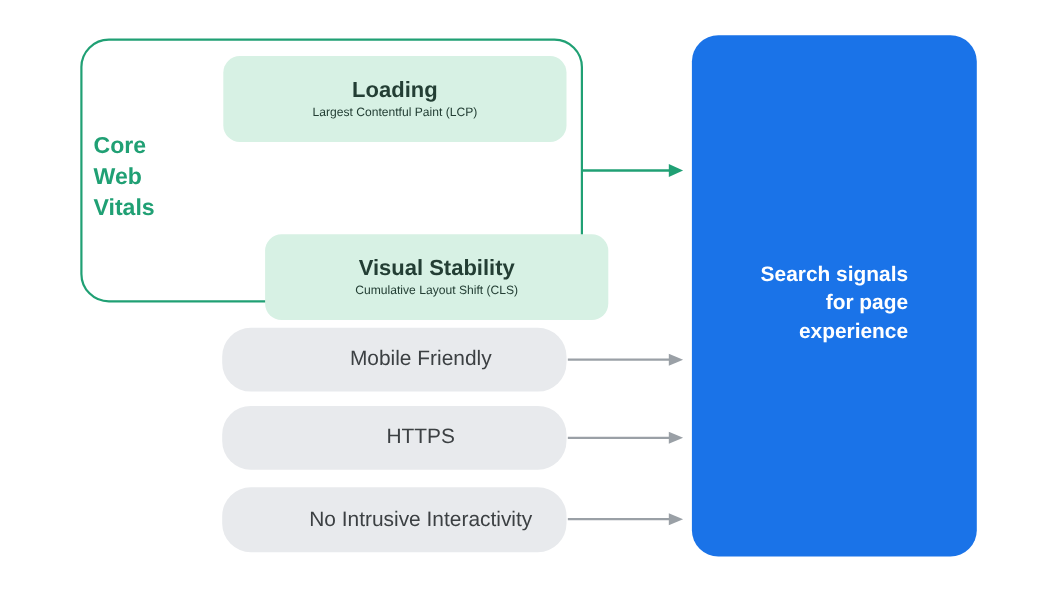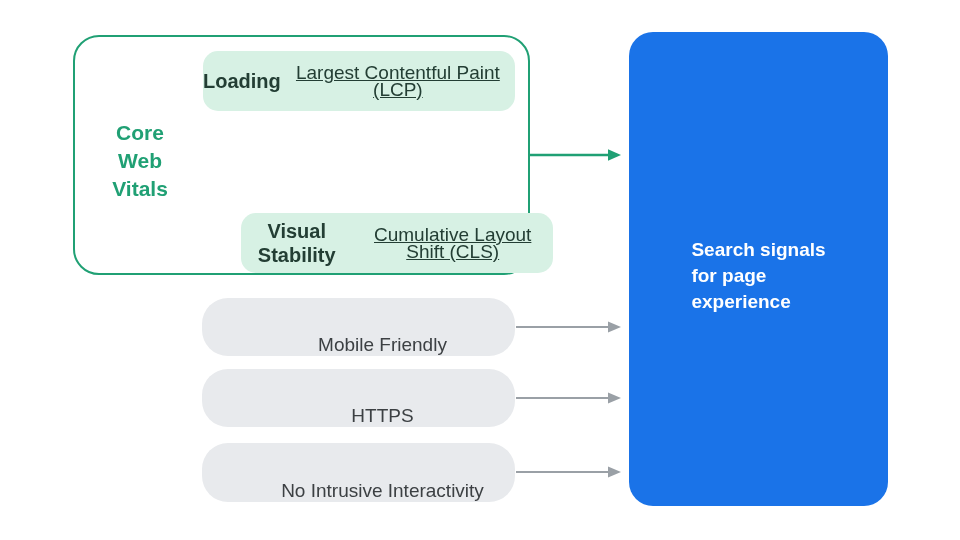--- a/index.html
+++ b/index.html
@@ -29,66 +29,64 @@
     left: 73px; top: 35px;
     width: 457px; height: 240px;
     border: 2px solid var(--green);
     border-radius: 26px;
     background: transparent;
   }
   .cwv-label {
     position: absolute;
     left: 85px; top: 119px;
     width: 110px;
-    text-align: center;
     color: var(--green);
     font-size: 21px;
     font-weight: bold;
     line-height: 28px;
   }
 
   
   .vital-box {
     position: absolute;
     left: 203px;
-    width: 312px; height: 60px;
+    width: 312px; height: 78px;
     background: var(--mint);
     border-radius: 15px;
     display: flex;
-    flex-direction: row;
+    flex-direction: column;
     align-items: center;
     justify-content: center;
     text-align: center;
   }
   .vital-box.pos-1 { top: 51px; }
   .vital-box.pos-2 { top: 126px; }
   .vital-box.pos-3 { top: 213px; margin-left: 38px; }
   .vital-title {
     font-size: 20px;
     font-weight: 600;
     color: var(--mint-text);
     line-height: 24px;
   }
   .vital-subtitle {
-    font-size: 19px;
+    font-size: 11px;
     font-weight: normal;
     color: var(--mint-text);
     line-height: 17px;
-    text-decoration: underline;
   }
 
   
   .signal-box {
     position: absolute;
     left: 202px;
     width: 313px; height: 58px;
     background: var(--gray-box);
     border-radius: 26px;
     display: flex;
-    align-items: flex-end;
+    align-items: center;
     justify-content: center;
     font-size: 19px;
     color: var(--gray-text);
     padding-left: 48px;
   }
   .signal-box.pos-1 { top: 298px; }
   .signal-box.pos-2 { top: 369px; }
   .signal-box.pos-3 { top: 443px; height: 59px; }
 
   
@@ -100,21 +98,21 @@
     border-radius: 24px;
     display: flex;
     align-items: center;
     justify-content: center;
   }
   .result-text {
     color: var(--white);
     font-weight: bold;
     font-size: 19px;
     line-height: 26px;
-    text-align: left;
+    text-align: right;
     margin-top: 13px;
   }
 
   
   .arrow { position: absolute; display: block; }
   .arrow-green { left: 530px; top: 148px; }
   .arrow-green line { stroke: var(--green); stroke-width: 2.4; }
   .arrow-green path { fill: var(--green); }
   .arrow-gray line { stroke: var(--arrow-gray); stroke-width: 2; }
   .arrow-gray path { fill: var(--arrow-gray); }

